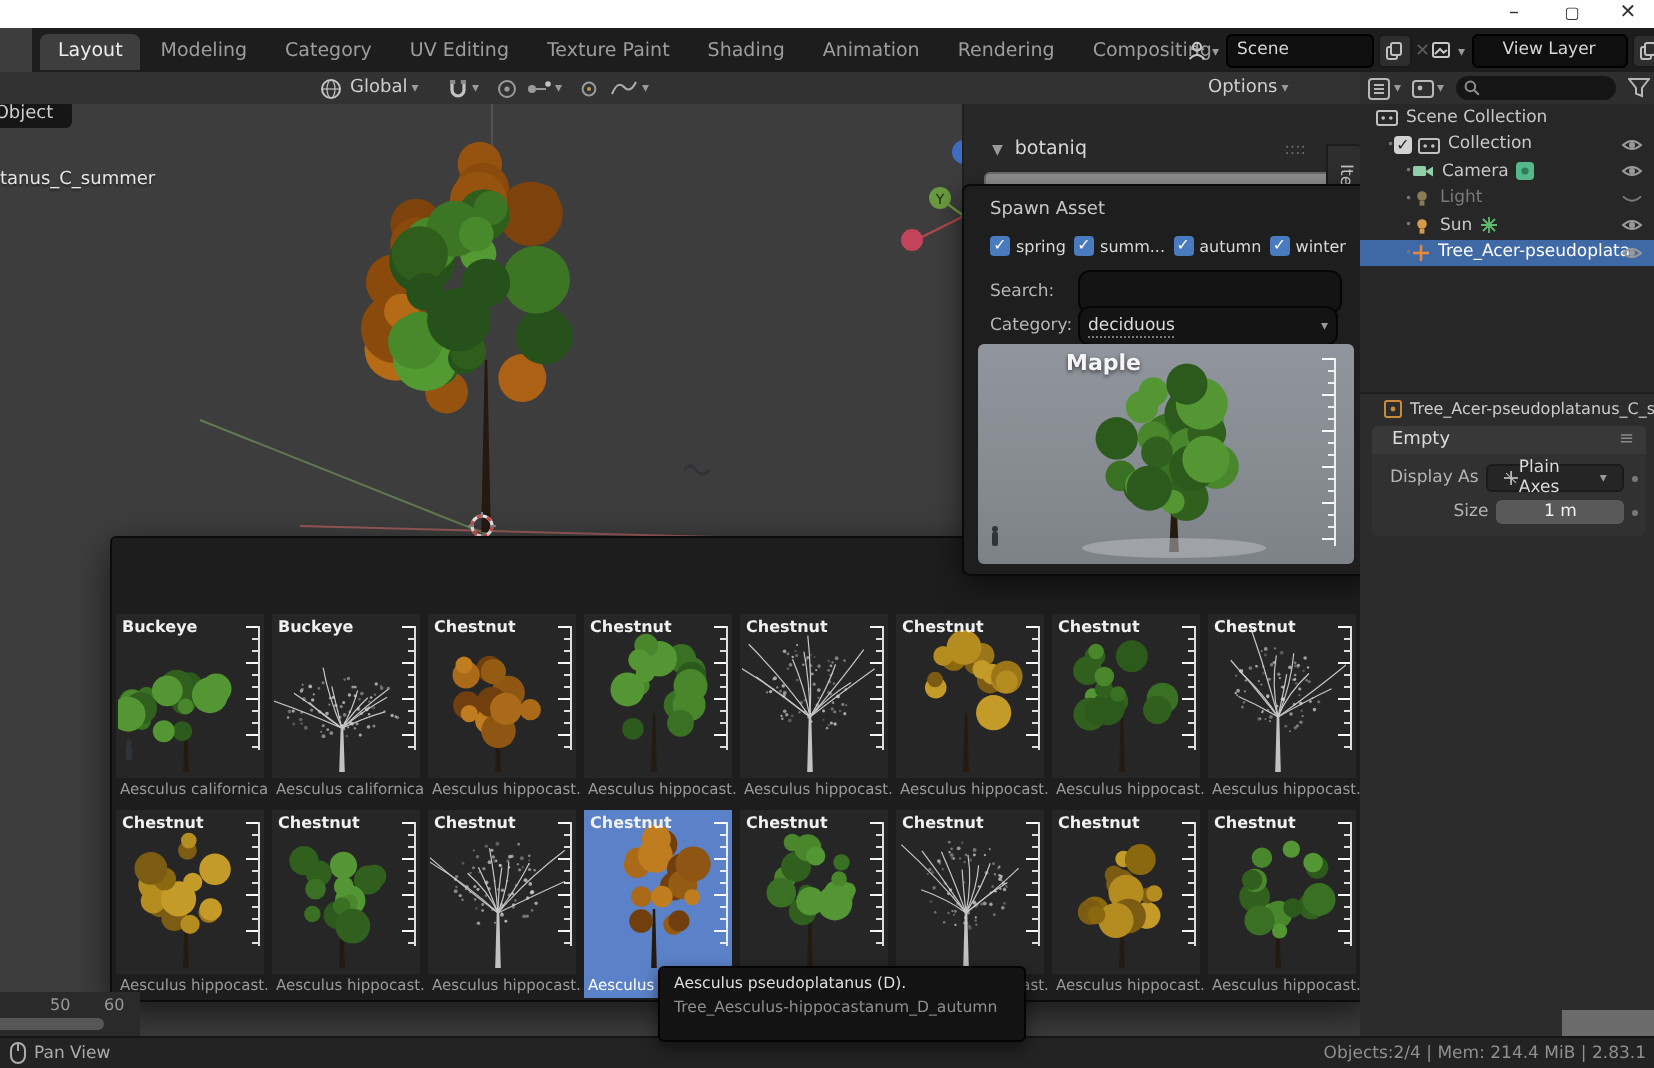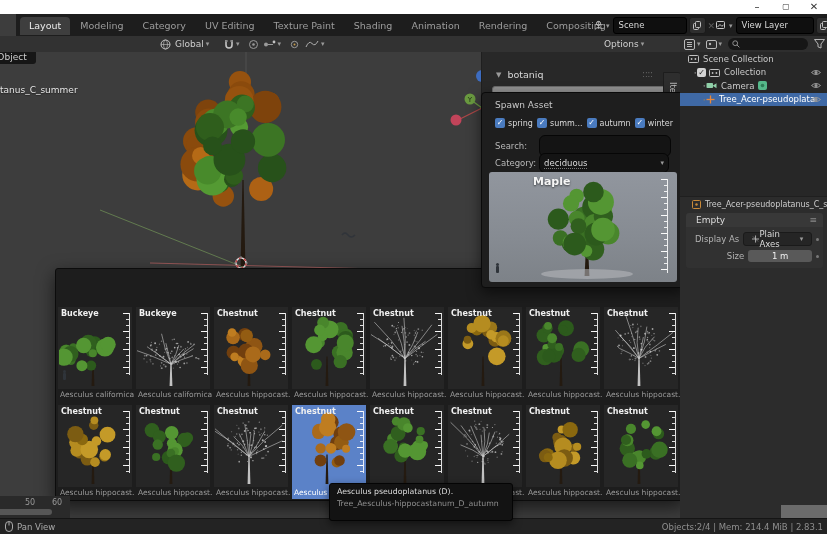--- a/index.html
+++ b/index.html
@@ -142,21 +142,21 @@
       <span class="dim-x">✕</span>
     </div>
     <div class="row" style="position:absolute;left:700px;top:3px;">
       <span>
         <svg width="11" height="11" viewBox="0 0 11 11">
             <rect x="0.5" y="1.5" width="8" height="7" rx="1" fill="none" stroke="#c8c8c8"></rect>
             <path d="M1.5 7 L4 4.5 L5.8 6.3 L7.5 5" fill="none" stroke="#c8c8c8"></path>
           </svg>
       </span>
       <span class="chev">▾</span>
-      <span class="idfield" style="width:66px;margin-left:3px;">View Layer</span>
+      <span class="idfield" style="width:66px;margin-left:3px;text-align:center;">View Layer</span>
       <span class="mini-btn" style="margin-left:2px;">
         <svg width="8" height="9" viewBox="0 0 8 9">
             <rect x="0.5" y="2.5" width="5" height="6" rx="1" fill="none" stroke="#c0c0c0"></rect>
             <rect x="2.5" y="0.5" width="5" height="6" rx="1" fill="#2e2e2e" stroke="#c0c0c0"></rect>
           </svg>
       </span>
       <span class="dim-x">✕</span>
     </div>
   </div>
 
@@ -1258,20 +1258,56 @@
             <circle cx="4.5" cy="4.5" r="1.8" fill="#2e7d57"></circle>
           </svg>
         </span>
         <span class="ol-eye">
           <svg width="12" height="9" viewBox="0 0 12 9">
             <path d="M1.5 4.5 Q6 0.5 10.5 4.5 Q6 8.5 1.5 4.5 Z" fill="none" stroke="#999"></path>
             <circle cx="6" cy="4.5" r="1.5" fill="#999"></circle>
           </svg>
         </span>
       </div>
+      <div class="ol-row dim">
+        <span style="width:26px;display:inline-block;text-align:right;color:#777;font-size:6px;">•</span>
+        <span style="margin-right:4px;">
+          <svg width="10" height="10" viewBox="0 0 10 10">
+            <circle cx="5" cy="4" r="2.4" fill="#8a7a55"></circle>
+            <rect x="3.8" y="6.4" width="2.4" height="2.4" fill="#8a7a55"></rect>
+          </svg>
+        </span>
+        <span style="white-space:nowrap;overflow:hidden;max-width:96px;">Light</span>
+        <span class="ol-eye">
+          <svg width="12" height="9" viewBox="0 0 12 9">
+            <path d="M1.5 3.2 Q6 7.5 10.5 3.2" fill="none" stroke="#7a7a7a"></path>
+          </svg>
+        </span>
+      </div>
+      <div class="ol-row">
+        <span style="width:26px;display:inline-block;text-align:right;color:#777;font-size:6px;">•</span>
+        <span style="margin-right:4px;">
+          <svg width="10" height="10" viewBox="0 0 10 10">
+            <circle cx="5" cy="4" r="2.4" fill="#d49c4a"></circle>
+            <rect x="3.8" y="6.4" width="2.4" height="2.4" fill="#d49c4a"></rect>
+          </svg>
+        </span>
+        <span style="white-space:nowrap;overflow:hidden;max-width:96px;">Sun</span>
+        <span>
+          <svg width="9" height="9" viewBox="0 0 9 9" style="margin-left:4px;">
+            <path d="M4.5 0.5 v8 M0.5 4.5 h8 M1.5 1.5 l6 6 M7.5 1.5 l-6 6" stroke="#5fba6e" stroke-width="0.9"></path>
+          </svg>
+        </span>
+        <span class="ol-eye">
+          <svg width="12" height="9" viewBox="0 0 12 9">
+            <path d="M1.5 4.5 Q6 0.5 10.5 4.5 Q6 8.5 1.5 4.5 Z" fill="none" stroke="#999"></path>
+            <circle cx="6" cy="4.5" r="1.5" fill="#999"></circle>
+          </svg>
+        </span>
+      </div>
       <div class="ol-row sel">
         <span style="width:26px;display:inline-block;text-align:right;color:#777;font-size:6px;">•</span>
         <span style="margin-right:4px;">
           <svg width="9" height="9" viewBox="0 0 9 9">
             <line x1="4.5" y1="0.5" x2="4.5" y2="8.5" stroke="#e8883a" stroke-width="1.3"></line>
             <line x1="0.5" y1="4.5" x2="8.5" y2="4.5" stroke="#e8883a" stroke-width="1.3"></line>
           </svg>
         </span>
         <span style="white-space:nowrap;overflow:hidden;max-width:96px;">Tree_Acer-pseudoplatanus_C_</span>
         <span class="ol-eye">

